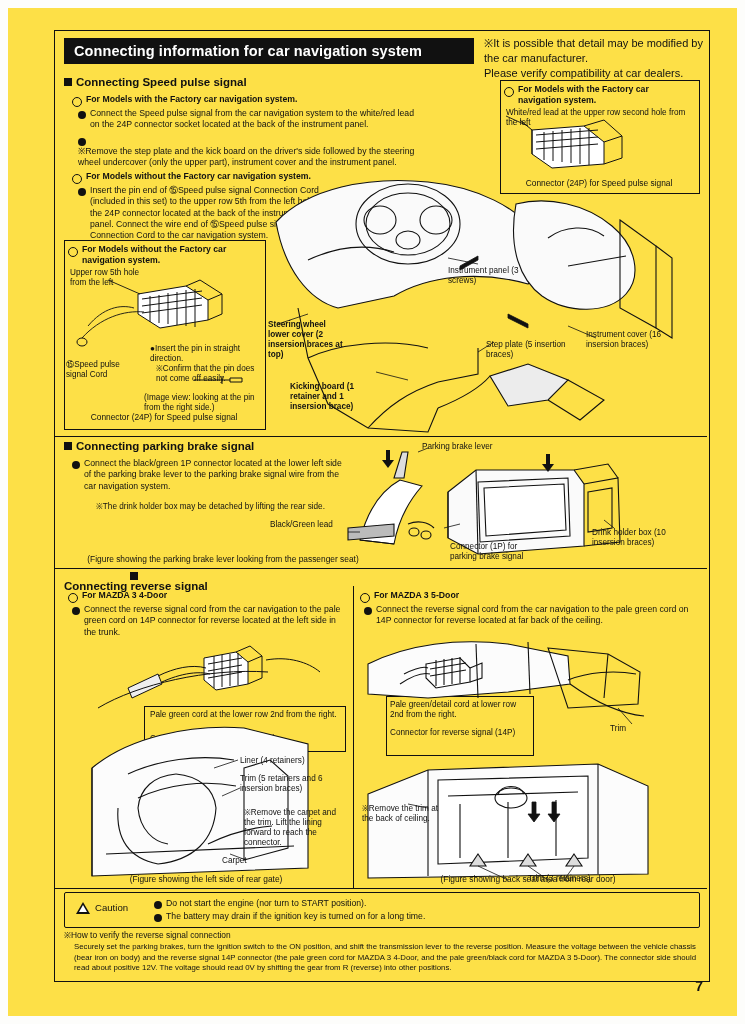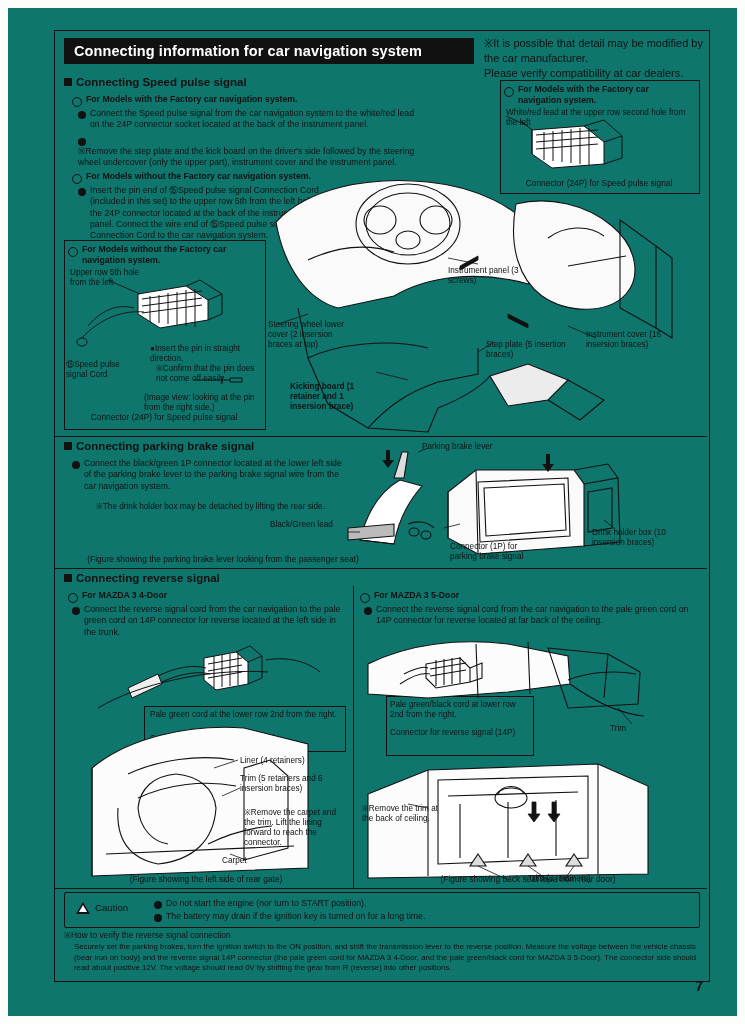--- a/index.html
+++ b/index.html
@@ -2,21 +2,21 @@
 <html><head>
 <meta charset="utf-8">
 <style>
   html,body{margin:0;padding:0;background:#e8e8e6;}
   body{font-family:"Liberation Sans",sans-serif;}
   #page{
     position:relative;width:745px;height:1024px;background:#fdfdfb;overflow:hidden;
   }
   .sheet{
     position:absolute;left:8px;top:8px;width:729px;height:1008px;
-    background:#0f766e;
+    background:#fde047;
   }
   .frame{
     position:absolute;left:46px;top:22px;width:654px;height:950px;
     border:1.5px solid #111;
   }
   .title-bar{
     position:absolute;left:56px;top:30px;width:400px;height:26px;
     background:#111;color:#fff;display:flex;align-items:center;
     padding-left:10px;font-size:14.5px;font-weight:bold;letter-spacing:.1px;
   }
@@ -162,21 +162,21 @@
         <path d="M440 250 L470 256"></path>
         <path d="M560 318 L588 330"></path>
         <path d="M300 306 L270 316"></path>
         <path d="M470 344 L486 334"></path>
         <path d="M400 372 L368 364"></path>
       </g>
     </svg>
 
     <div class="lbl" style="left:440px;top:258px;width:80px;">Instrument panel (3 screws)</div>
     <div class="lbl" style="left:578px;top:322px;width:110px;">Instrument cover (16 insersion braces)</div>
-    <div class="lbl" style="left:260px;top:312px;width:78px;">Steering wheel lower cover (2 insersion braces at top)</div>
+    <div class="lbl" style="left:260px;top:312px;width:78px;font-weight:bold;">Steering wheel lower cover (2 insersion braces at top)</div>
     <div class="lbl" style="left:478px;top:332px;width:80px;">Step plate (5 insertion braces)</div>
     <div class="lbl" style="left:282px;top:374px;width:92px;font-weight:bold;">Kicking board (1 retainer and 1 insersion brace)</div>
 
     <div style="position:absolute;left:47px;top:428px;width:652px;height:1px;background:#111;"></div>
 
     <div class="sec-head" style="left:56px;top:432px;">
       <span class="sq"></span>
       <span>Connecting parking brake signal</span>
     </div>
     <div class="row" style="position:absolute;left:64px;top:450px;width:272px;">
@@ -216,21 +216,21 @@
     </svg>
 
     <div class="lbl" style="left:414px;top:434px;width:90px;">Parking brake lever</div>
     <div class="lbl" style="left:262px;top:512px;width:80px;">Black/Green lead</div>
     <div class="lbl" style="left:442px;top:534px;width:86px;">Connector (1P) for parking brake signal</div>
     <div class="lbl" style="left:584px;top:520px;width:86px;">Drink holder box (10 insersion braces)</div>
     <div class="capc" style="left:50px;top:546px;width:330px;">(Figure showing the parking brake lever looking from the passenger seat)</div>
 
     <div style="position:absolute;left:47px;top:560px;width:652px;height:1px;background:#111;"></div>
 
-    <div class="sec-head" style="left:56px;top:564px;">
+    <div class="sec-head" style="left:56px;top:564px;flex-direction:column;">
       <span class="sq"></span>
       <span>Connecting reverse signal</span>
     </div>
 
     <div style="position:absolute;left:345px;top:578px;width:1px;height:302px;background:#111;"></div>
 
     <div class="row" style="position:absolute;left:60px;top:582px;width:270px;">
       <span class="circ"></span>
       <span class="txt bold">For MAZDA 3  4-Door</span>
     </div>
@@ -286,21 +286,21 @@
     <div class="row" style="position:absolute;left:352px;top:582px;width:270px;">
       <span class="circ"></span>
       <span class="txt bold">For MAZDA 3  5-Door</span>
     </div>
     <div class="row" style="position:absolute;left:356px;top:596px;width:330px;">
       <span class="bulb"></span>
       <span class="txt">Connect the reverse signal cord from the car navigation to the pale green cord on 14P connector for reverse located at far back of the ceiling.</span>
     </div>
 
     <div class="box" style="left:378px;top:688px;width:146px;height:58px;"></div>
-    <div class="cap" style="left:382px;top:692px;width:140px;">Pale green/black cord at lower row 2nd from the right.</div>
+    <div class="cap" style="left:382px;top:692px;width:140px;">Pale green/detail cord at lower row 2nd from the right.</div>
     <div class="cap" style="left:382px;top:720px;width:136px;">Connector for reverse signal (14P)</div>
 
     <svg width="745" height="1024">
       <g stroke="#111" fill="none" stroke-width="1.1">
         <path d="M360 656 C400 636 450 630 500 636 L560 648 L562 676 L500 684 L420 690 L360 686 Z" fill="#fcfcfc"></path>
         <path d="M418 656 L452 650 L462 660 L462 674 L428 680 L418 670 Z" fill="#fff"></path>
         <path d="M422 661 L458 655 M422 668 L458 662"></path>
         <path d="M428 652 L428 678 M436 651 L436 677 M444 650 L444 676 M452 649 L452 675"></path>
         <path d="M462 660 L474 655 L474 670 L462 674"></path>
         <path d="M396 666 C408 660 416 658 420 660"></path>

